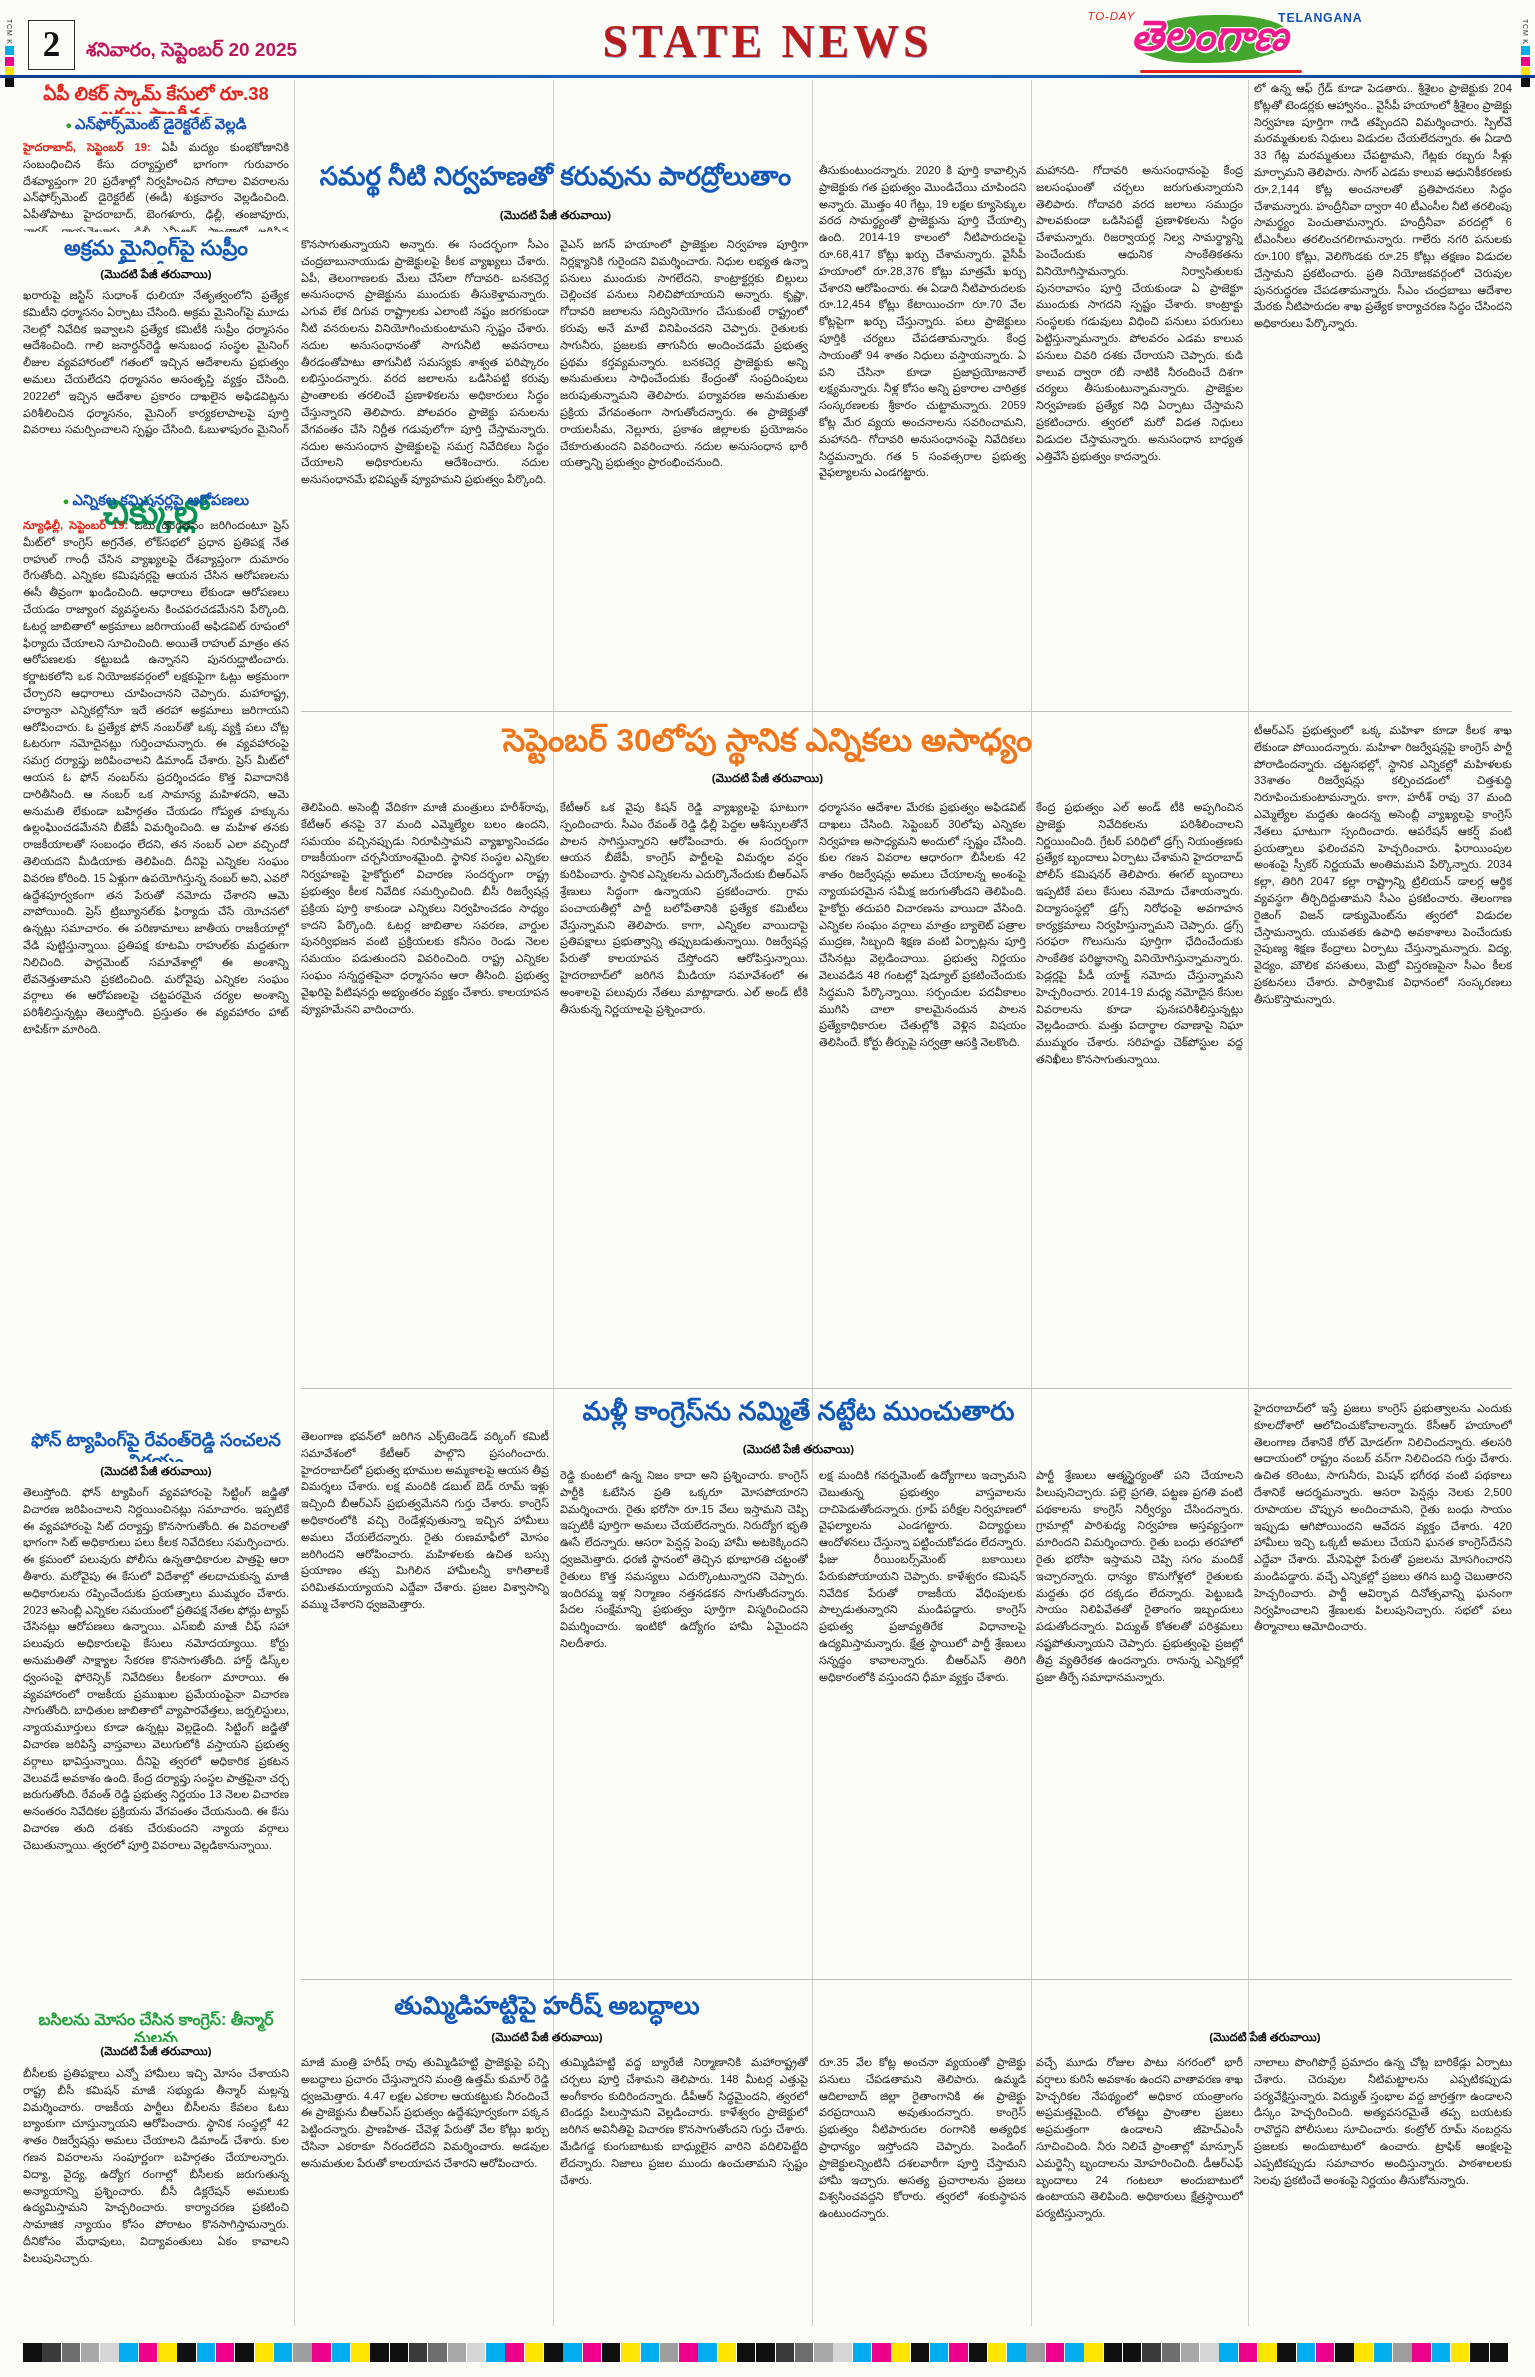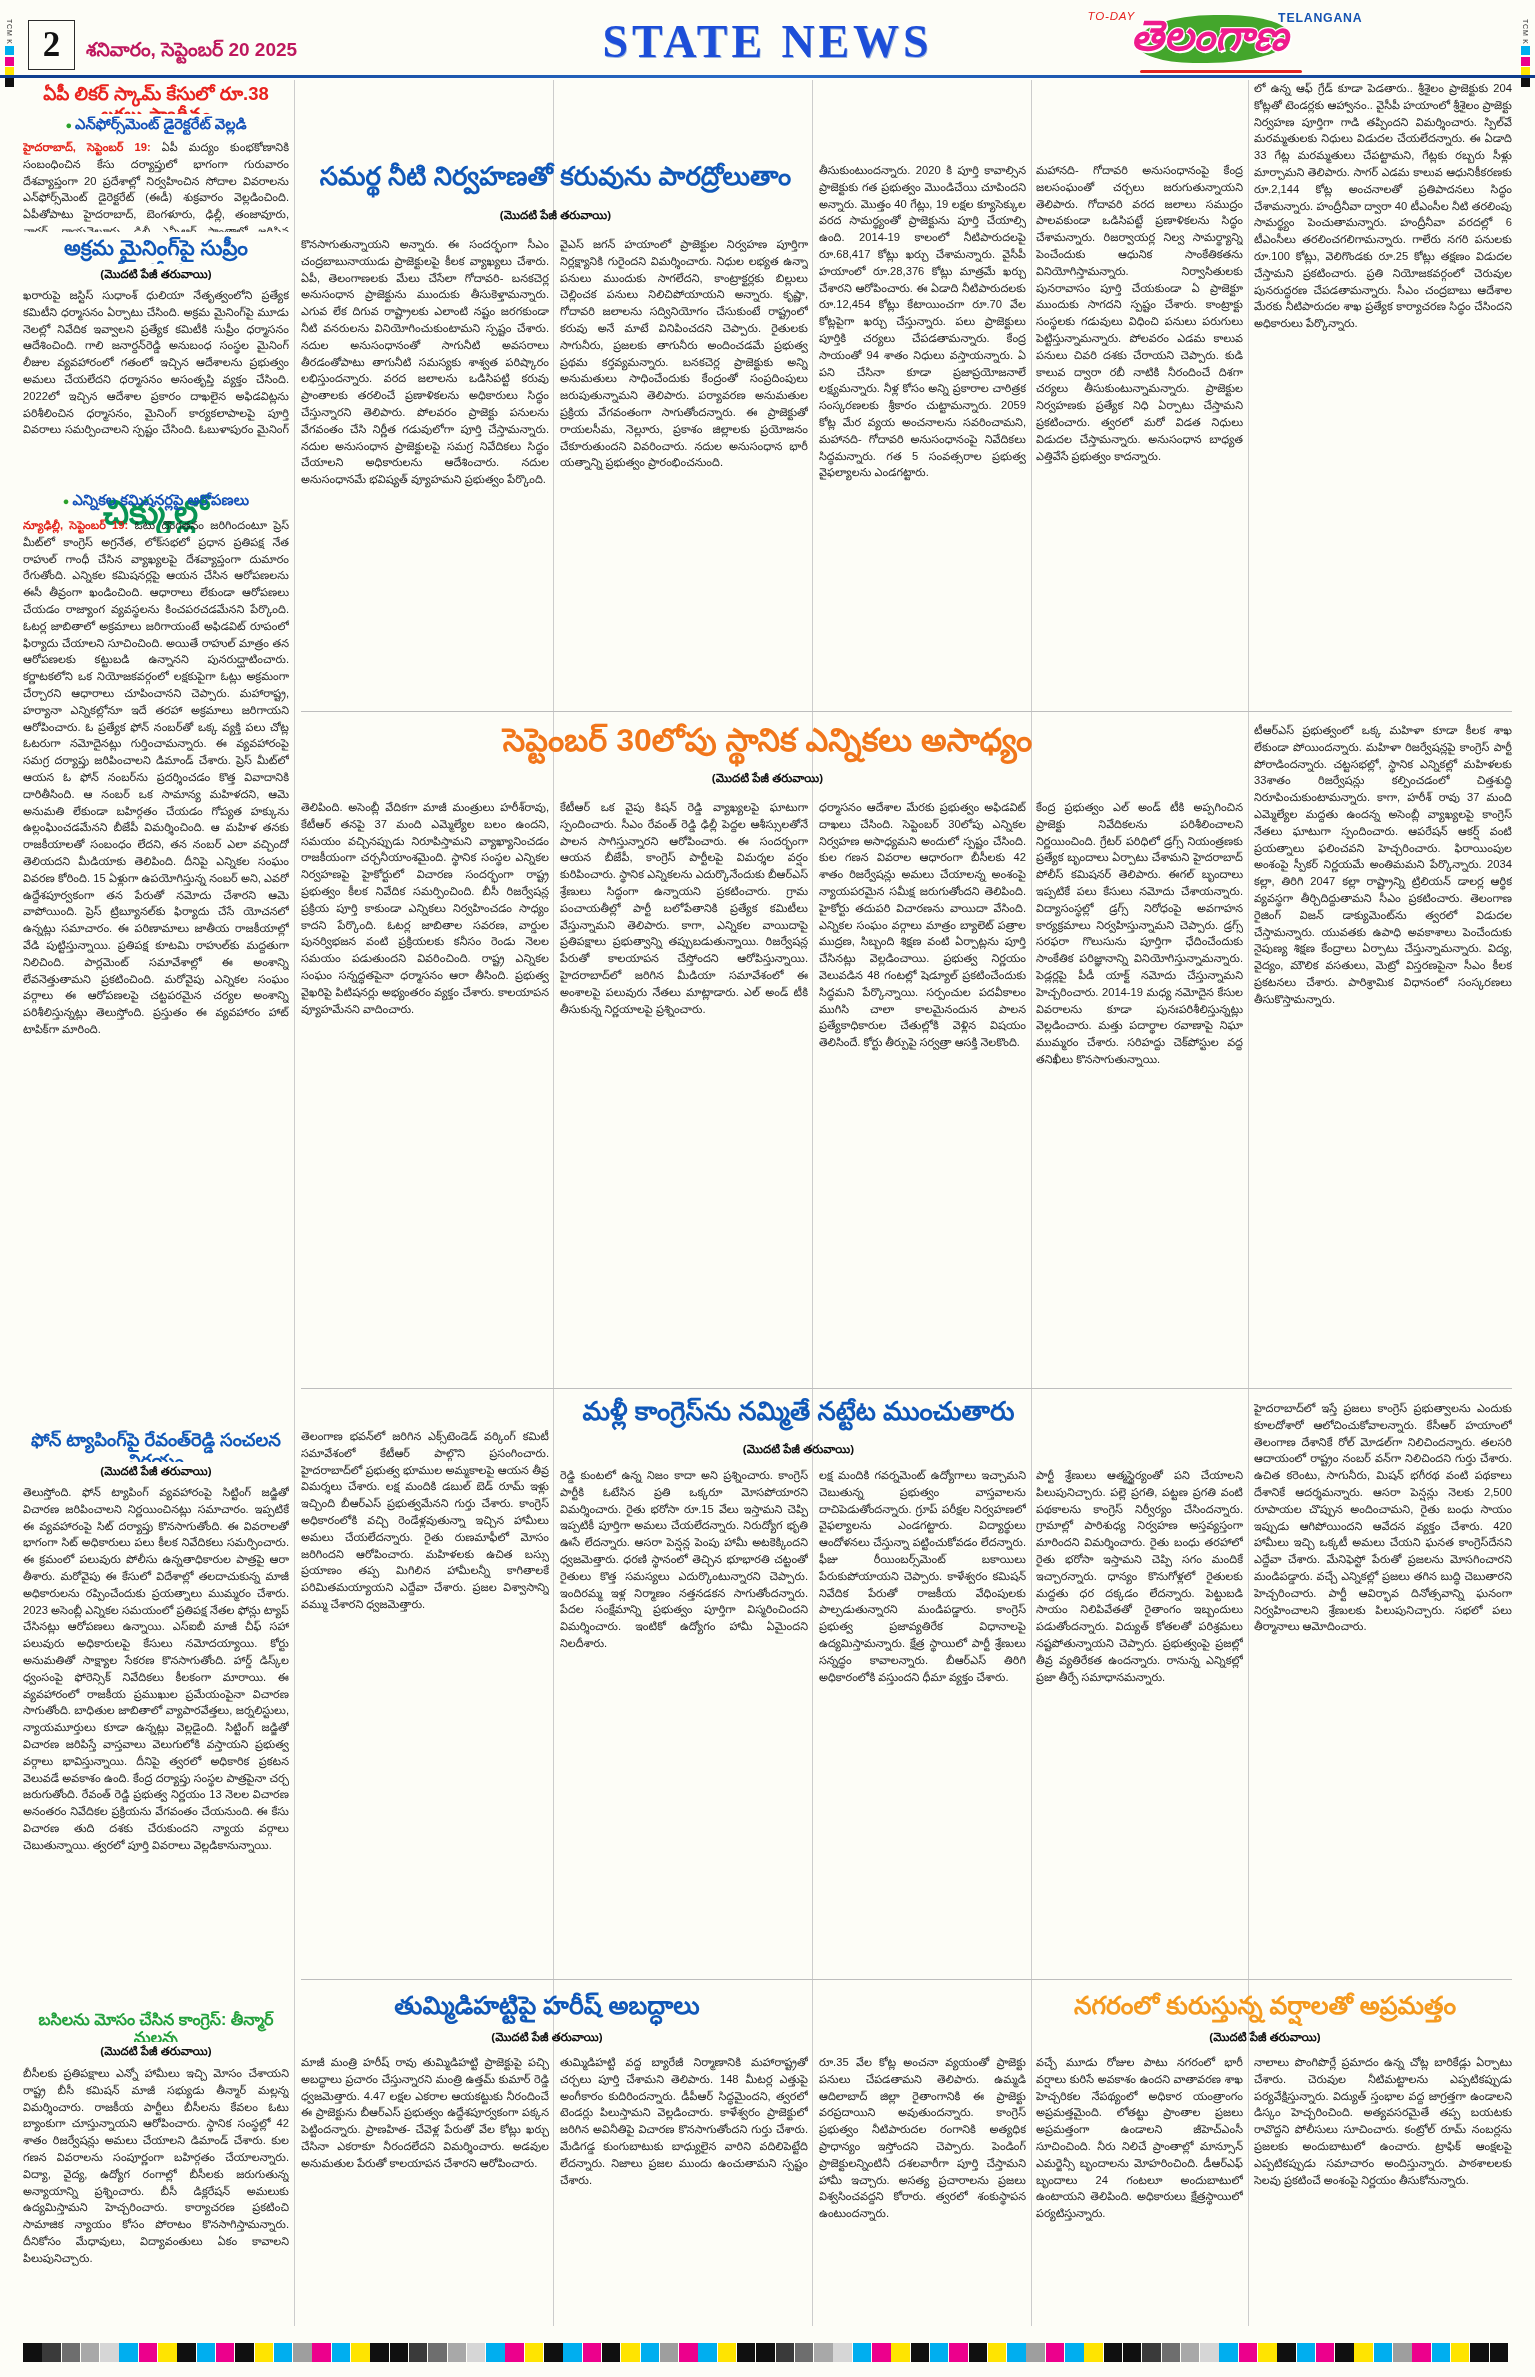--- a/index.html
+++ b/index.html
@@ -5,21 +5,21 @@
   html,body{margin:0;padding:0;background:#ffffff;}
   .page{position:relative;width:1535px;height:2377px;background:#fdfdf7;
         font-family:"Liberation Sans",sans-serif;overflow:hidden;}
 
   
   .pagenum-box{position:absolute;left:28px;top:20px;width:45px;height:48px;
         border:1.5px solid #2b2b2b;display:flex;align-items:center;justify-content:center;
         font-family:"Liberation Serif",serif;font-size:35px;font-weight:bold;color:#111;}
   .page-date{position:absolute;left:86px;top:39px;font-size:19px;font-weight:bold;color:#be185d;}
   .section-title{position:absolute;left:0;top:15.4px;width:100%;text-align:center;
-        font-family:"Liberation Serif",serif;font-size:46px;font-weight:bold;color:#1d4ed8;
+        font-family:"Liberation Serif",serif;font-size:46px;font-weight:bold;color:#b91c1c;
         letter-spacing:3.9px;text-shadow:0.8px 0.8px 0 #9db4d8;}
   .header-rule{position:absolute;left:0;top:75px;width:1535px;height:3.1px;
         background:linear-gradient(90deg,#0d3c8c,#2a6cc8,#0d3c8c);}
   .masthead{position:absolute;left:1086px;top:6.2px;width:278px;height:68px;}
   .m-today{position:absolute;left:1.5px;top:3.1px;color:#e42320;font-weight:normal;
         font-style:italic;font-size:11.6px;letter-spacing:0.8px;}
   .m-blob{position:absolute;left:51px;top:9.3px;width:154px;height:48px;background:#44a62c;
         border-radius:55% 45% 60% 40%/65% 50% 60% 45%;}
   .m-telugu{position:absolute;left:45px;top:6.2px;font-size:42px;font-weight:bold;font-style:italic;
         color:#ef1b8d;text-shadow:1.5px 1.5px 0 #ffffff,-0.8px -0.8px 0 #ffffff,0.8px -0.8px 0 #ffffff,-0.8px 0.8px 0 #ffffff;}
@@ -143,21 +143,20 @@
   <div class="blk body" style="left:819px;top:1467px;width:207px;height:503px;">లక్ష మందికి గవర్నమెంట్ ఉద్యోగాలు ఇచ్చామని చెబుతున్న ప్రభుత్వం వాస్తవాలను దాచిపెడుతోందన్నారు. గ్రూప్ పరీక్షల నిర్వహణలో వైఫల్యాలను ఎండగట్టారు. విద్యార్థులు ఆందోళనలు చేస్తున్నా పట్టించుకోవడం లేదన్నారు. ఫీజు రీయింబర్స్‌మెంట్ బకాయిలు పేరుకుపోయాయని చెప్పారు. కాళేశ్వరం కమిషన్ నివేదిక పేరుతో రాజకీయ వేధింపులకు పాల్పడుతున్నారని మండిపడ్డారు. కాంగ్రెస్ ప్రభుత్వ ప్రజావ్యతిరేక విధానాలపై ఉద్యమిస్తామన్నారు. క్షేత్ర స్థాయిలో పార్టీ శ్రేణులు సన్నద్ధం కావాలన్నారు. బీఆర్ఎస్ తిరిగి అధికారంలోకి వస్తుందని ధీమా వ్యక్తం చేశారు.</div>
   <div class="blk body" style="left:1036px;top:1467px;width:207px;height:503px;">పార్టీ శ్రేణులు ఆత్మస్థైర్యంతో పని చేయాలని పిలుపునిచ్చారు. పల్లె ప్రగతి, పట్టణ ప్రగతి వంటి పథకాలను కాంగ్రెస్ నిర్వీర్యం చేసిందన్నారు. గ్రామాల్లో పారిశుధ్య నిర్వహణ అస్తవ్యస్తంగా మారిందని విమర్శించారు. రైతు బంధు తరహాలో రైతు భరోసా ఇస్తామని చెప్పి సగం మందికే ఇచ్చారన్నారు. ధాన్యం కొనుగోళ్లలో రైతులకు మద్దతు ధర దక్కడం లేదన్నారు. పెట్టుబడి సాయం నిలిపివేతతో రైతాంగం ఇబ్బందులు పడుతోందన్నారు. విద్యుత్ కోతలతో పరిశ్రమలు నష్టపోతున్నాయని చెప్పారు. ప్రభుత్వంపై ప్రజల్లో తీవ్ర వ్యతిరేకత ఉందన్నారు. రానున్న ఎన్నికల్లో ప్రజా తీర్పే సమాధానమన్నారు.</div>
   <div class="blk body" style="left:1254px;top:1400px;width:258px;height:569px;">హైదరాబాద్‌లో ఇస్తే ప్రజలు కాంగ్రెస్ ప్రభుత్వాలను ఎందుకు కూలదోశారో ఆలోచించుకోవాలన్నారు. కేసీఆర్ హయాంలో తెలంగాణ దేశానికే రోల్ మోడల్‌గా నిలిచిందన్నారు. తలసరి ఆదాయంలో రాష్ట్రం నంబర్ వన్‌గా నిలిచిందని గుర్తు చేశారు. ఉచిత కరెంటు, సాగునీరు, మిషన్ భగీరథ వంటి పథకాలు దేశానికే ఆదర్శమన్నారు. ఆసరా పెన్షన్లు నెలకు 2,500 రూపాయల చొప్పున అందించామని, రైతు బంధు సాయం ఇప్పుడు ఆగిపోయిందని ఆవేదన వ్యక్తం చేశారు. 420 హామీలు ఇచ్చి ఒక్కటీ అమలు చేయని ఘనత కాంగ్రెస్‌దేనని ఎద్దేవా చేశారు. మేనిఫెస్టో పేరుతో ప్రజలను మోసగించారని మండిపడ్డారు. వచ్చే ఎన్నికల్లో ప్రజలు తగిన బుద్ధి చెబుతారని హెచ్చరించారు. పార్టీ ఆవిర్భావ దినోత్సవాన్ని ఘనంగా నిర్వహించాలని శ్రేణులకు పిలుపునిచ్చారు. సభలో పలు తీర్మానాలు ఆమోదించారు.</div>
 
   <div class="blk headline h-blue" style="left:308px;top:1991px;width:478px;height:35px;font-size:25px;">తుమ్మిడిహట్టిపై హరీష్ అబద్ధాలు</div>
   <div class="blk cont" style="left:308px;top:2030px;width:478px;height:18.5px;">(మొదటి పేజీ తరువాయి)</div>
   <div class="blk body" style="left:301px;top:2054px;width:248px;height:268px;">మాజీ మంత్రి హరీష్ రావు తుమ్మిడిహట్టి ప్రాజెక్టుపై పచ్చి అబద్ధాలు ప్రచారం చేస్తున్నారని మంత్రి ఉత్తమ్ కుమార్ రెడ్డి ధ్వజమెత్తారు. 4.47 లక్షల ఎకరాల ఆయకట్టుకు నీరందించే ఈ ప్రాజెక్టును బీఆర్ఎస్ ప్రభుత్వం ఉద్దేశపూర్వకంగా పక్కన పెట్టిందన్నారు. ప్రాణహిత- చేవెళ్ల పేరుతో వేల కోట్లు ఖర్చు చేసినా ఎకరాకూ నీరందలేదని విమర్శించారు. అడవుల అనుమతుల పేరుతో కాలయాపన చేశారని ఆరోపించారు.</div>
   <div class="blk body" style="left:560px;top:2054px;width:248px;height:268px;">తుమ్మిడిహట్టి వద్ద బ్యారేజీ నిర్మాణానికి మహారాష్ట్రతో చర్చలు పూర్తి చేశామని తెలిపారు. 148 మీటర్ల ఎత్తుపై అంగీకారం కుదిరిందన్నారు. డీపీఆర్ సిద్ధమైందని, త్వరలో టెండర్లు పిలుస్తామని వెల్లడించారు. కాళేశ్వరం ప్రాజెక్టులో జరిగిన అవినీతిపై విచారణ కొనసాగుతోందని గుర్తు చేశారు. మేడిగడ్డ కుంగుబాటుకు బాధ్యులైన వారిని వదిలిపెట్టేది లేదన్నారు. నిజాలు ప్రజల ముందు ఉంచుతామని స్పష్టం చేశారు.</div>
   <div class="blk body" style="left:819px;top:2054px;width:207px;height:268px;">రూ.35 వేల కోట్ల అంచనా వ్యయంతో ప్రాజెక్టు పనులు చేపడతామని తెలిపారు. ఉమ్మడి ఆదిలాబాద్ జిల్లా రైతాంగానికి ఈ ప్రాజెక్టు వరప్రదాయిని అవుతుందన్నారు. కాంగ్రెస్ ప్రభుత్వం నీటిపారుదల రంగానికి అత్యధిక ప్రాధాన్యం ఇస్తోందని చెప్పారు. పెండింగ్ ప్రాజెక్టులన్నింటినీ దశలవారీగా పూర్తి చేస్తామని హామీ ఇచ్చారు. అసత్య ప్రచారాలను ప్రజలు విశ్వసించవద్దని కోరారు. త్వరలో శంకుస్థాపన ఉంటుందన్నారు.</div>
 
-  <div class="blk headline h-orange2" style="left:1018px;top:1991px;width:494px;height:35px;font-size:25px;">నగరంలో కురుస్తున్న వర్షాలతో అప్రమత్తం</div>
   <div class="blk cont" style="left:1018px;top:2030px;width:494px;height:18.5px;">(మొదటి పేజీ తరువాయి)</div>
   <div class="blk body" style="left:1036px;top:2054px;width:207px;height:268px;">వచ్చే మూడు రోజుల పాటు నగరంలో భారీ వర్షాలు కురిసే అవకాశం ఉందని వాతావరణ శాఖ హెచ్చరికల నేపథ్యంలో అధికార యంత్రాంగం అప్రమత్తమైంది. లోతట్టు ప్రాంతాల ప్రజలు అప్రమత్తంగా ఉండాలని జీహెచ్ఎంసీ సూచించింది. నీరు నిలిచే ప్రాంతాల్లో మాన్సూన్ ఎమర్జెన్సీ బృందాలను మోహరించింది. డీఆర్ఎఫ్ బృందాలు 24 గంటలూ అందుబాటులో ఉంటాయని తెలిపింది. అధికారులు క్షేత్రస్థాయిలో పర్యటిస్తున్నారు.</div>
   <div class="blk body" style="left:1254px;top:2054px;width:258px;height:268px;">నాలాలు పొంగిపొర్లే ప్రమాదం ఉన్న చోట్ల బారికేడ్లు ఏర్పాటు చేశారు. చెరువుల నీటిమట్టాలను ఎప్పటికప్పుడు పర్యవేక్షిస్తున్నారు. విద్యుత్ స్తంభాల వద్ద జాగ్రత్తగా ఉండాలని డిస్కం హెచ్చరించింది. అత్యవసరమైతే తప్ప బయటకు రావొద్దని పోలీసులు సూచించారు. కంట్రోల్ రూమ్ నంబర్లను ప్రజలకు అందుబాటులో ఉంచారు. ట్రాఫిక్ ఆంక్షలపై ఎప్పటికప్పుడు సమాచారం అందిస్తున్నారు. పాఠశాలలకు సెలవు ప్రకటించే అంశంపై నిర్ణయం తీసుకోనున్నారు.</div>
 
   <div class="reg-strip" id="reg-strip">
       <div class="sq" style="background: rgb(16, 16, 16);"></div>
       <div class="sq" style="background: rgb(58, 58, 58);"></div>
       <div class="sq" style="background: rgb(110, 110, 110);"></div>
       <div class="sq" style="background: rgb(168, 168, 168);"></div>
       <div class="sq" style="background: rgb(214, 214, 214);"></div>

